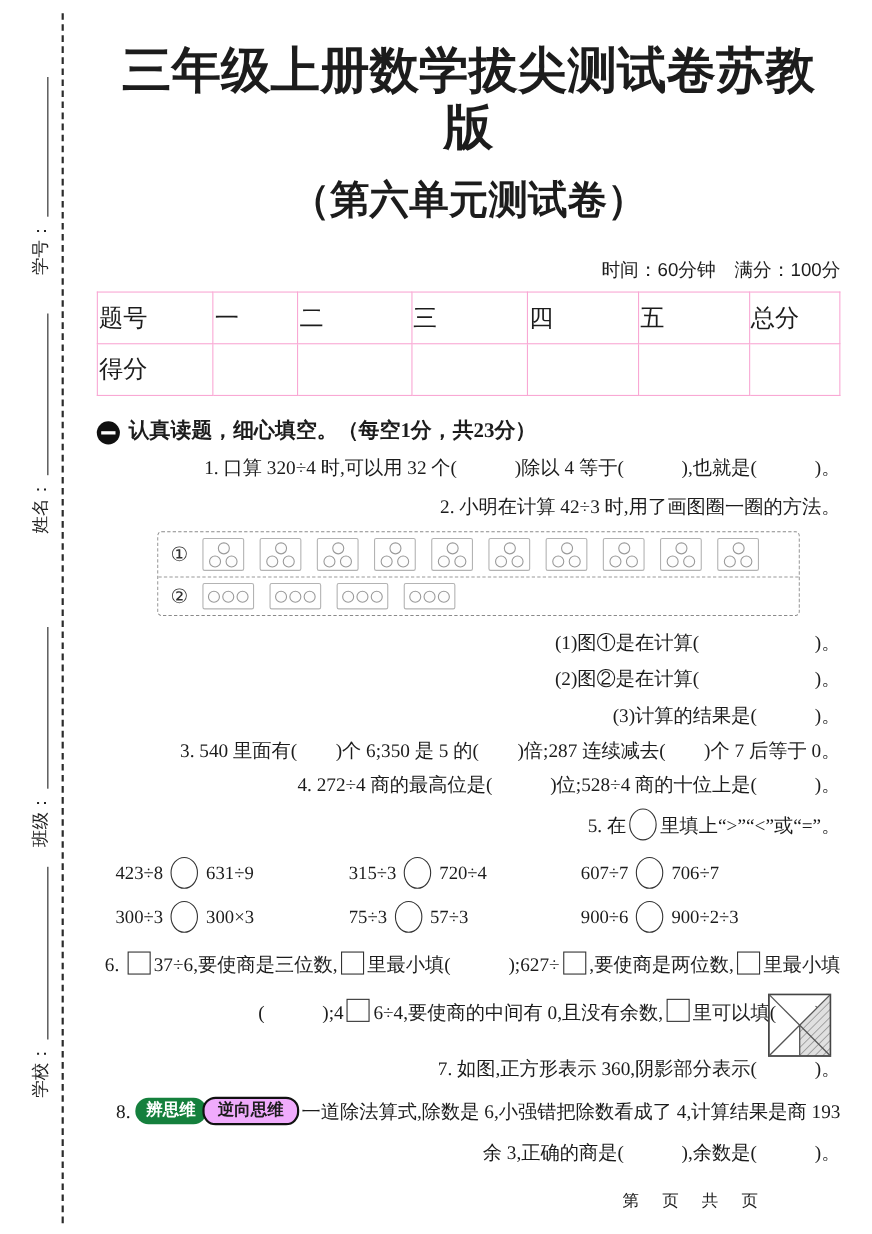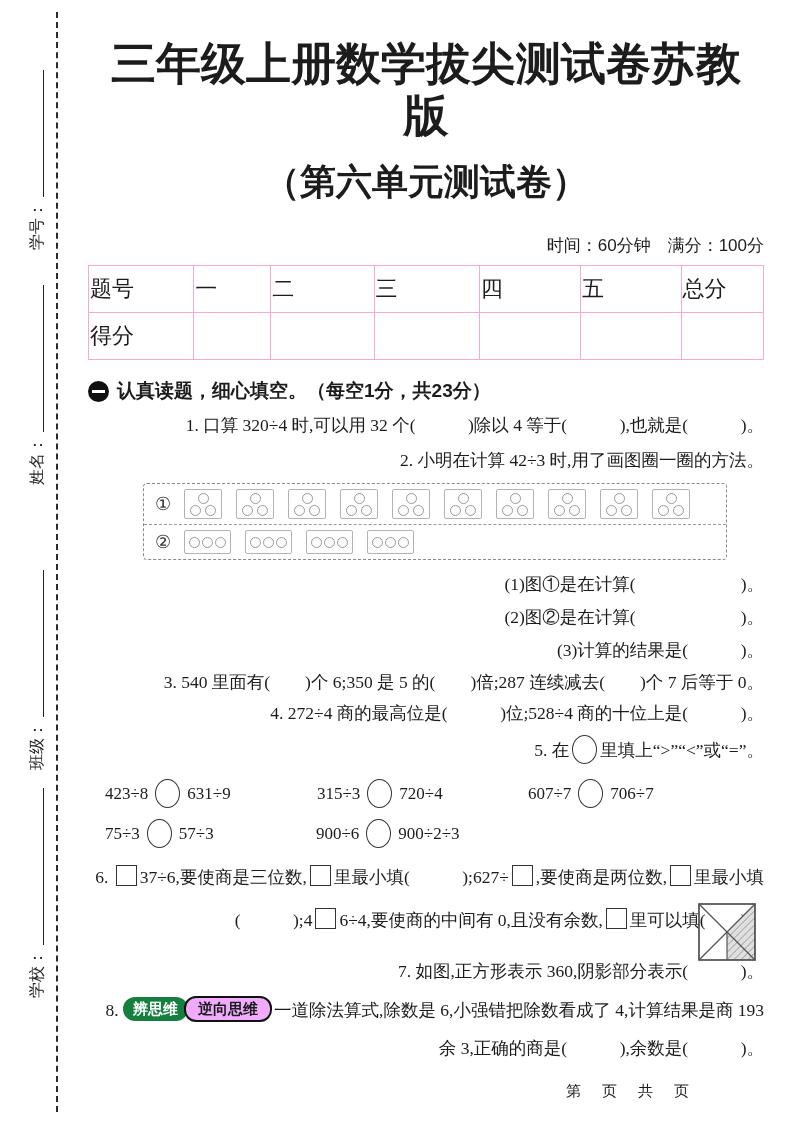--- a/index.html
+++ b/index.html
@@ -26,22 +26,22 @@
   .content { position:absolute; left:88px; top:0; width:676px; }
 
   h1.title { margin:38px 18px 0; text-align:center; font:bold 45px/52px "Liberation Sans","DejaVu Sans",sans-serif; }
   h2.subtitle { margin:18px 0 0; text-align:center; font:bold 36px/44px "Liberation Sans","DejaVu Sans",sans-serif; }
   .meta { margin-top:30px; text-align:right; font-size:17px; font-family:"Liberation Sans","DejaVu Sans",sans-serif; }
 
   table.score { width:100%; border-collapse:collapse; margin-top:8px; table-layout:fixed;
     font-size:22px; font-family:"Liberation Sans","DejaVu Sans",sans-serif; }
   table.score td { border:1px solid #f9a8d4; height:44px; text-align:left; }
 
-  .section-head { margin-top:18px; display:flex; align-items:center; gap:8px;
-    font-family:Liberation Sans, sans-serif; font-weight:bold; font-size:19px; }
+  .section-head { margin-top:18px; display:flex; align-items:flex-end; gap:8px;
+    font-family:Liberation Serif, serif; font-weight:bold; font-size:19px; }
   .sec-badge { width:21px; height:21px; border-radius:50%; background:#101010; position:relative; flex:0 0 auto; }
   .sec-badge .bar { position:absolute; left:4px; right:4px; top:9px; height:3px; background:#fff; }
 
   .q { margin:0; font-size:17.5px; line-height:35px;text-align:right; }
   .q.sub { padding-left:17px; line-height:33px; }
   .tight { line-height:31px; }
 
   
   .diagram { margin:5px 0 8px 55px; width:566px; border:1.5px dashed #8a8a8a; border-radius:4px; padding:5px 8px; }
   .d-row { display:flex; align-items:center; gap:10px; }
@@ -254,20 +254,25 @@
           <span class="cmp-circle"></span>
           <span>720÷4</span>
       </div>
       <div class="cmp-item cmp-col3">
         <span>607÷7</span>
           <span class="cmp-circle"></span>
           <span>706÷7</span>
       </div>
     </div>
     <div class="cmp-row">
+      <div class="cmp-item cmp-col1">
+        <span>300÷3</span>
+          <span class="cmp-circle"></span>
+          <span>300×3</span>
+      </div>
       <div class="cmp-item cmp-col2">
         <span>75÷3</span>
           <span class="cmp-circle"></span>
           <span>57÷3</span>
       </div>
       <div class="cmp-item cmp-col3">
         <span>900÷6</span>
           <span class="cmp-circle"></span>
           <span>900÷2÷3</span>
       </div>

